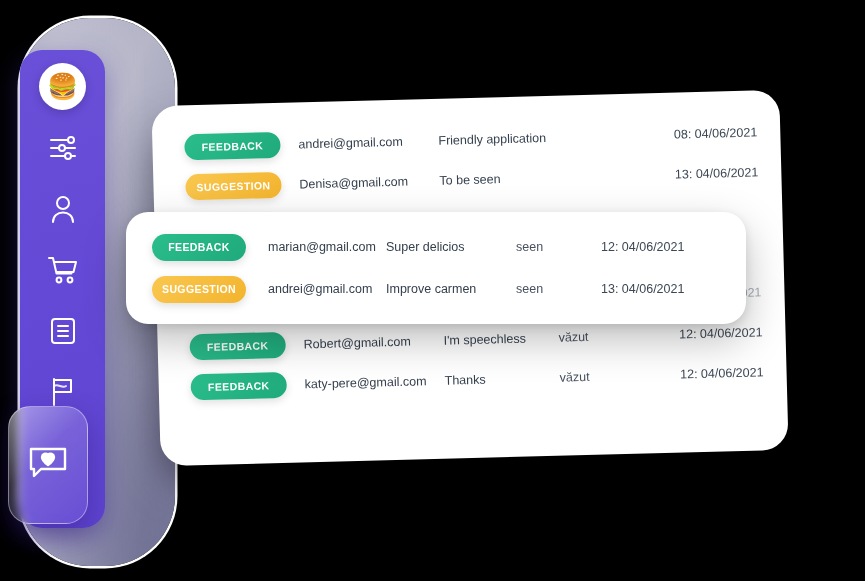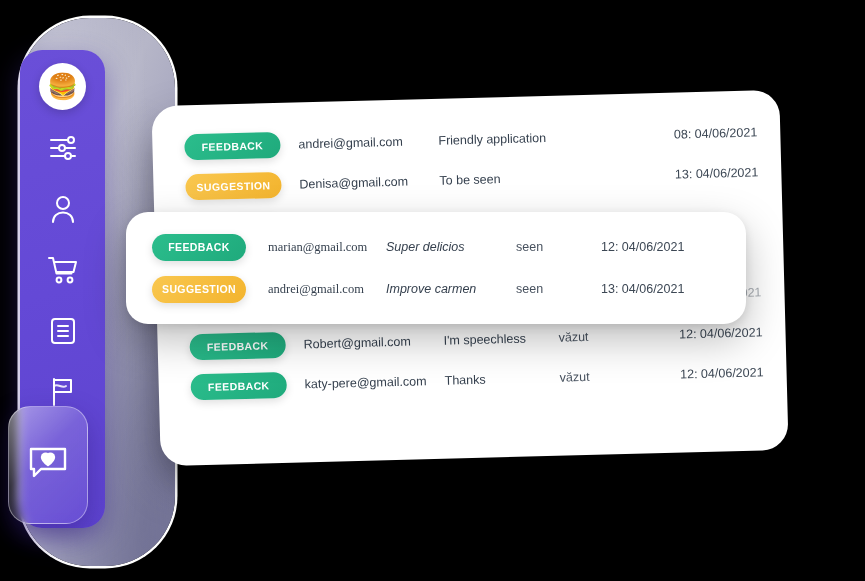--- a/index.html
+++ b/index.html
@@ -89,22 +89,22 @@
 
   
   .card-float{
     position:absolute;left:126px;top:212px;width:620px;height:112px;border-radius:22px;
     background:#fff;box-shadow:0 16px 42px rgba(0,0,0,.26), 0 3px 10px rgba(0,0,0,.10);
     z-index:5;overflow:hidden;
   }
   .card-float .rows{padding-top:14px;}
   .card-float .row{height:42px;padding-left:26px;}
   .card-float .badge{width:94px;height:27px;border-radius:14px;}
-  .card-float .c-email{width:118px;margin-left:22px;font-family:Liberation Serif, serif;}
-  .card-float .c-msg{width:130px;font-style:italic;}
+  .card-float .c-email{width:118px;margin-left:22px;}
+  .card-float .c-msg{width:130px;}
   .card-float .c-status{width:85px;}
   .card-float .c-date{width:120px;text-align:left;}
 </style>
 </head>
 <body>
 
 <div id="stage">
 
   <div class="device-frame"></div>
 

